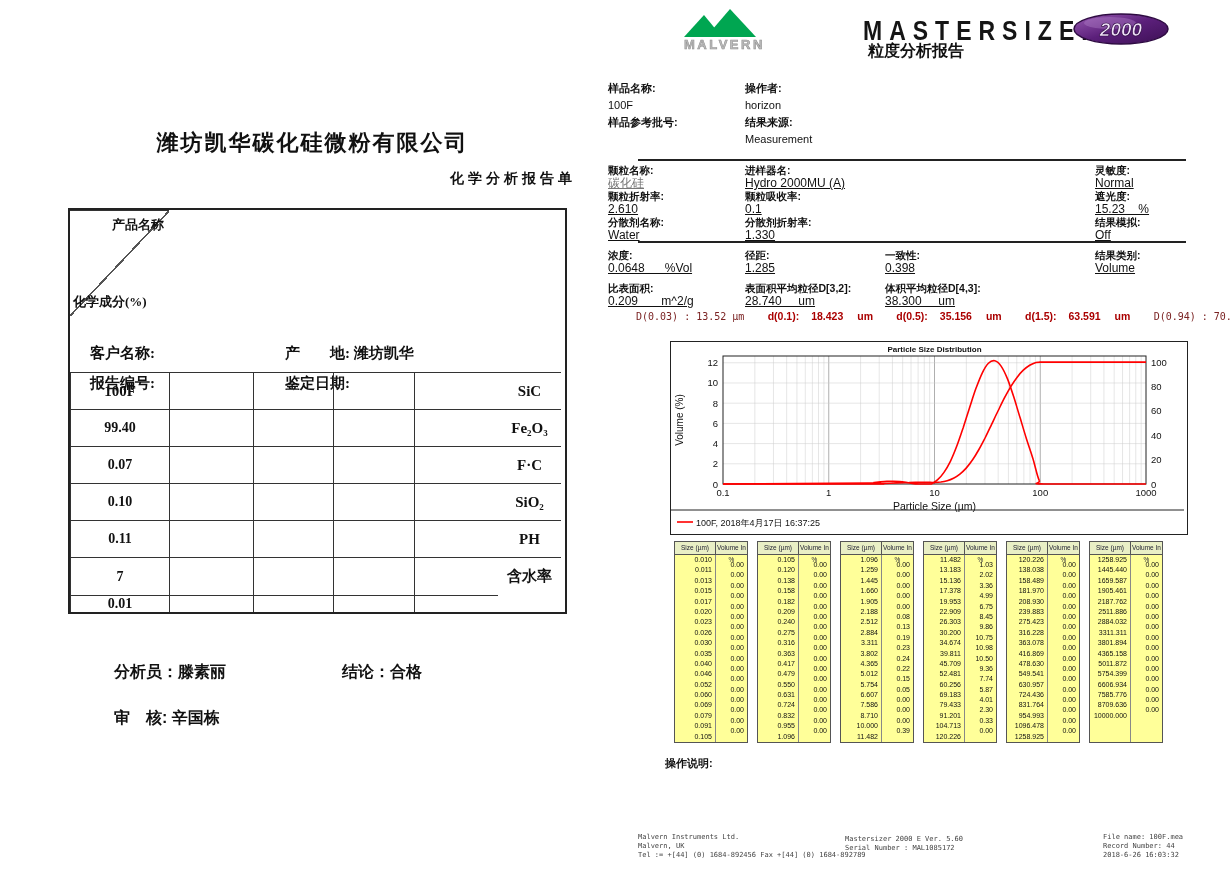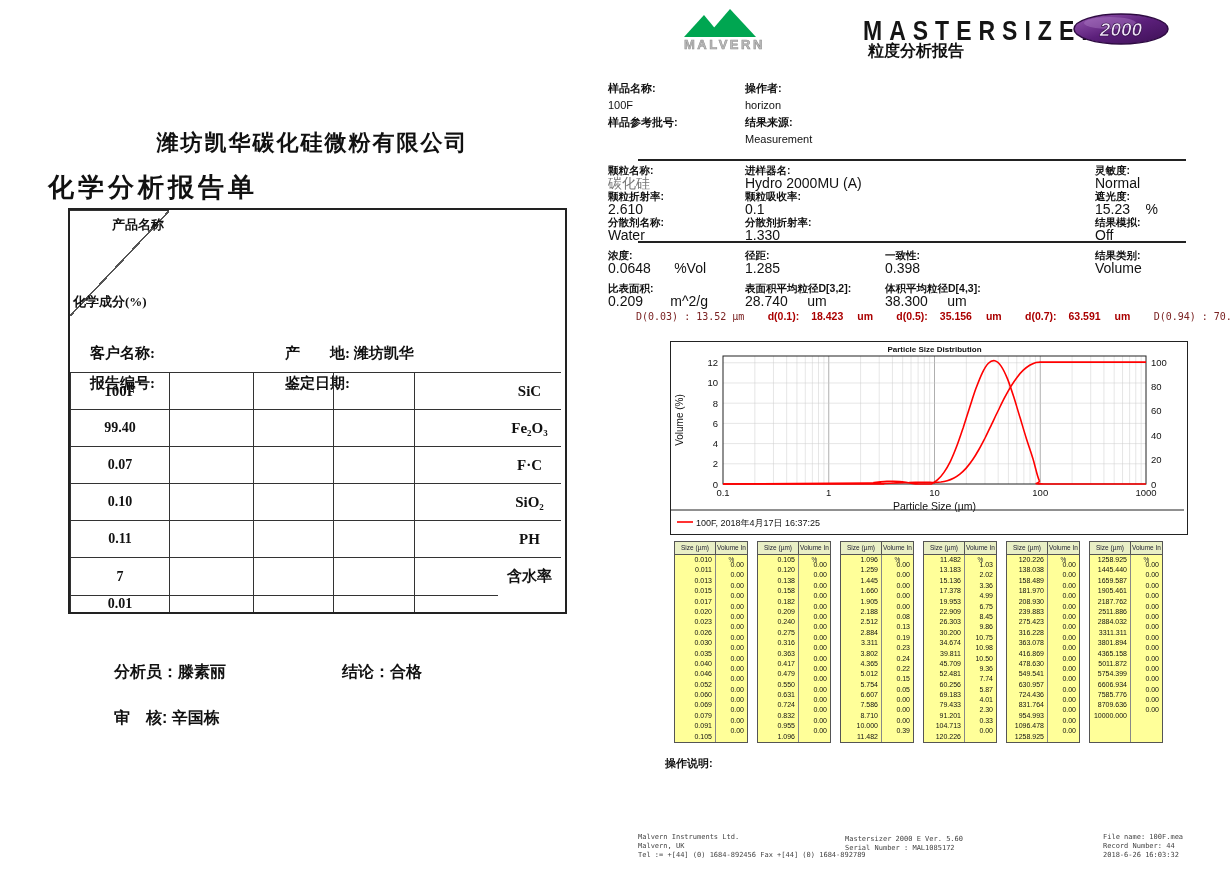--- a/index.html
+++ b/index.html
@@ -1,20 +1,20 @@
 <!DOCTYPE html>
 <html><head>
 <meta charset="utf-8">
 <style>
   html,body{margin:0;padding:0;background:#ffffff;}
   body{width:1231px;height:870px;position:relative;font-family:"Liberation Sans","DejaVu Sans",sans-serif;color:#111;}
   .abs{position:absolute;}
   
   .lp-title{left:60px;top:128px;width:505px;text-align:center;font-size:22px;font-weight:bold;letter-spacing:2px;font-family:"Liberation Sans",sans-serif;}
-  .lp-sub{left:48px;top:170px;width:505px;text-align:left;font-size:26px;font-weight:bold;letter-spacing:4px;}
+  .lp-sub{left:71px;top:170px;width:505px;text-align:right;font-size:14px;font-weight:bold;letter-spacing:4px;}
   #chem-matrix{left:68px;top:208px;width:495px;border:2px solid #222;display:grid;
     grid-template-columns:99px 84px 80px 81px 84px 63px;
     grid-template-rows:106px 56px 37px 37px 37px 37px 37px 38px;background:#fff;}
   .cell{position:relative;font-family:"Liberation Serif","DejaVu Serif",serif;}
   .bt{border-top:1px solid #333;} .bl{border-left:1px solid #333;}
   .cell.info{grid-column:1/-1;}
   .info .lbl{position:absolute;font-weight:bold;font-size:15px;white-space:pre;}
   .corner{background:linear-gradient(to bottom right,transparent 49.4%,#555 49.4%,#555 50.6%,transparent 50.6%);}
   .corner .ct{position:absolute;top:5px;right:5px;font-size:13px;font-weight:bold;}
   .corner .cb{position:absolute;bottom:5px;left:3px;font-size:13px;font-weight:bold;}
@@ -27,21 +27,21 @@
   #ms-word{left:863px;top:15px;font-size:23px;font-weight:bold;letter-spacing:7px;transform:scaleY(1.18);transform-origin:left top;color:#151515;}
   #ms-badge{left:1072px;top:12px;}
   #ms-title{left:868px;top:41px;font-size:16px;font-weight:bold;}
   
   .sec{left:608px;width:548px;}
   .col{position:absolute;top:0;}
   .c0{left:0;} .c1{left:137px;} .c2{left:277px;} .c3{left:487px;}
   .s-lbl{font-weight:bold;font-size:11px;height:17px;line-height:17px;white-space:pre;}
   .s-val{font-size:11px;height:17px;line-height:17px;white-space:pre;}
   .p-lbl{font-weight:bold;font-size:10.5px;height:13px;line-height:13px;white-space:pre;}
-  .p-val{font-size:14px;height:13px;line-height:13px;white-space:pre;}
+  .p-val{font-size:12px;height:13px;line-height:13px;white-space:pre;text-decoration:underline;}
   .muted{color:#777;}
   .rule{left:638px;width:548px;height:0;border-top:2px solid #222;}
   
   #d-line{left:636px;top:310px;width:626px;display:flex;justify-content:space-between;align-items:baseline;}
   .dmono{font-family:"DejaVu Sans Mono","Liberation Mono",monospace;font-size:10px;color:#7a2222;white-space:pre;}
   .dacc{color:#AA0000;font-weight:bold;font-size:10.5px;white-space:pre;}
   .dacc .dv{margin:0 14px 0 12px;}
   
   #chart-box{left:670px;top:341px;width:516px;height:192px;border:1.5px solid #222;background:#fff;}
   
@@ -218,21 +218,21 @@
     </div>
     <div class="col c2">
       <div class="p-lbl">体积平均粒径D[4,3]:</div>
       <div class="p-val">38.300     um</div>
     </div>
   </div>
 <div class="abs" id="d-line">
     <span class="dmono">D(0.03) : 13.52 μm</span>
     <span class="dacc"><span>d(0.1):</span><span class="dv">18.423</span><span>um</span></span>
     <span class="dacc"><span>d(0.5):</span><span class="dv">35.156</span><span>um</span></span>
-    <span class="dacc"><span>d(0.7):</span><span class="dv">63.591</span><span>um</span></span>
+    <span class="dacc"><span>d(1.5):</span><span class="dv">63.591</span><span>um</span></span>
     <span class="dmono">D(0.94) : 70.48 μm</span>
   </div>
 
 <div class="abs" id="chart-box"><svg width="513" height="189">
       <line x1="83.83392204146602" y1="14" x2="83.83392204146602" y2="142" stroke="#cccccc" stroke-width="0.5"></line>
       <line x1="102.45557268660431" y1="14" x2="102.45557268660431" y2="142" stroke="#cccccc" stroke-width="0.5"></line>
       <line x1="115.66784408293202" y1="14" x2="115.66784408293202" y2="142" stroke="#cccccc" stroke-width="0.5"></line>
       <line x1="125.91607795853398" y1="14" x2="125.91607795853398" y2="142" stroke="#cccccc" stroke-width="0.5"></line>
       <line x1="134.28949472807034" y1="14" x2="134.28949472807034" y2="142" stroke="#cccccc" stroke-width="0.5"></line>
       <line x1="141.36911773150769" y1="14" x2="141.36911773150769" y2="142" stroke="#cccccc" stroke-width="0.5"></line>

